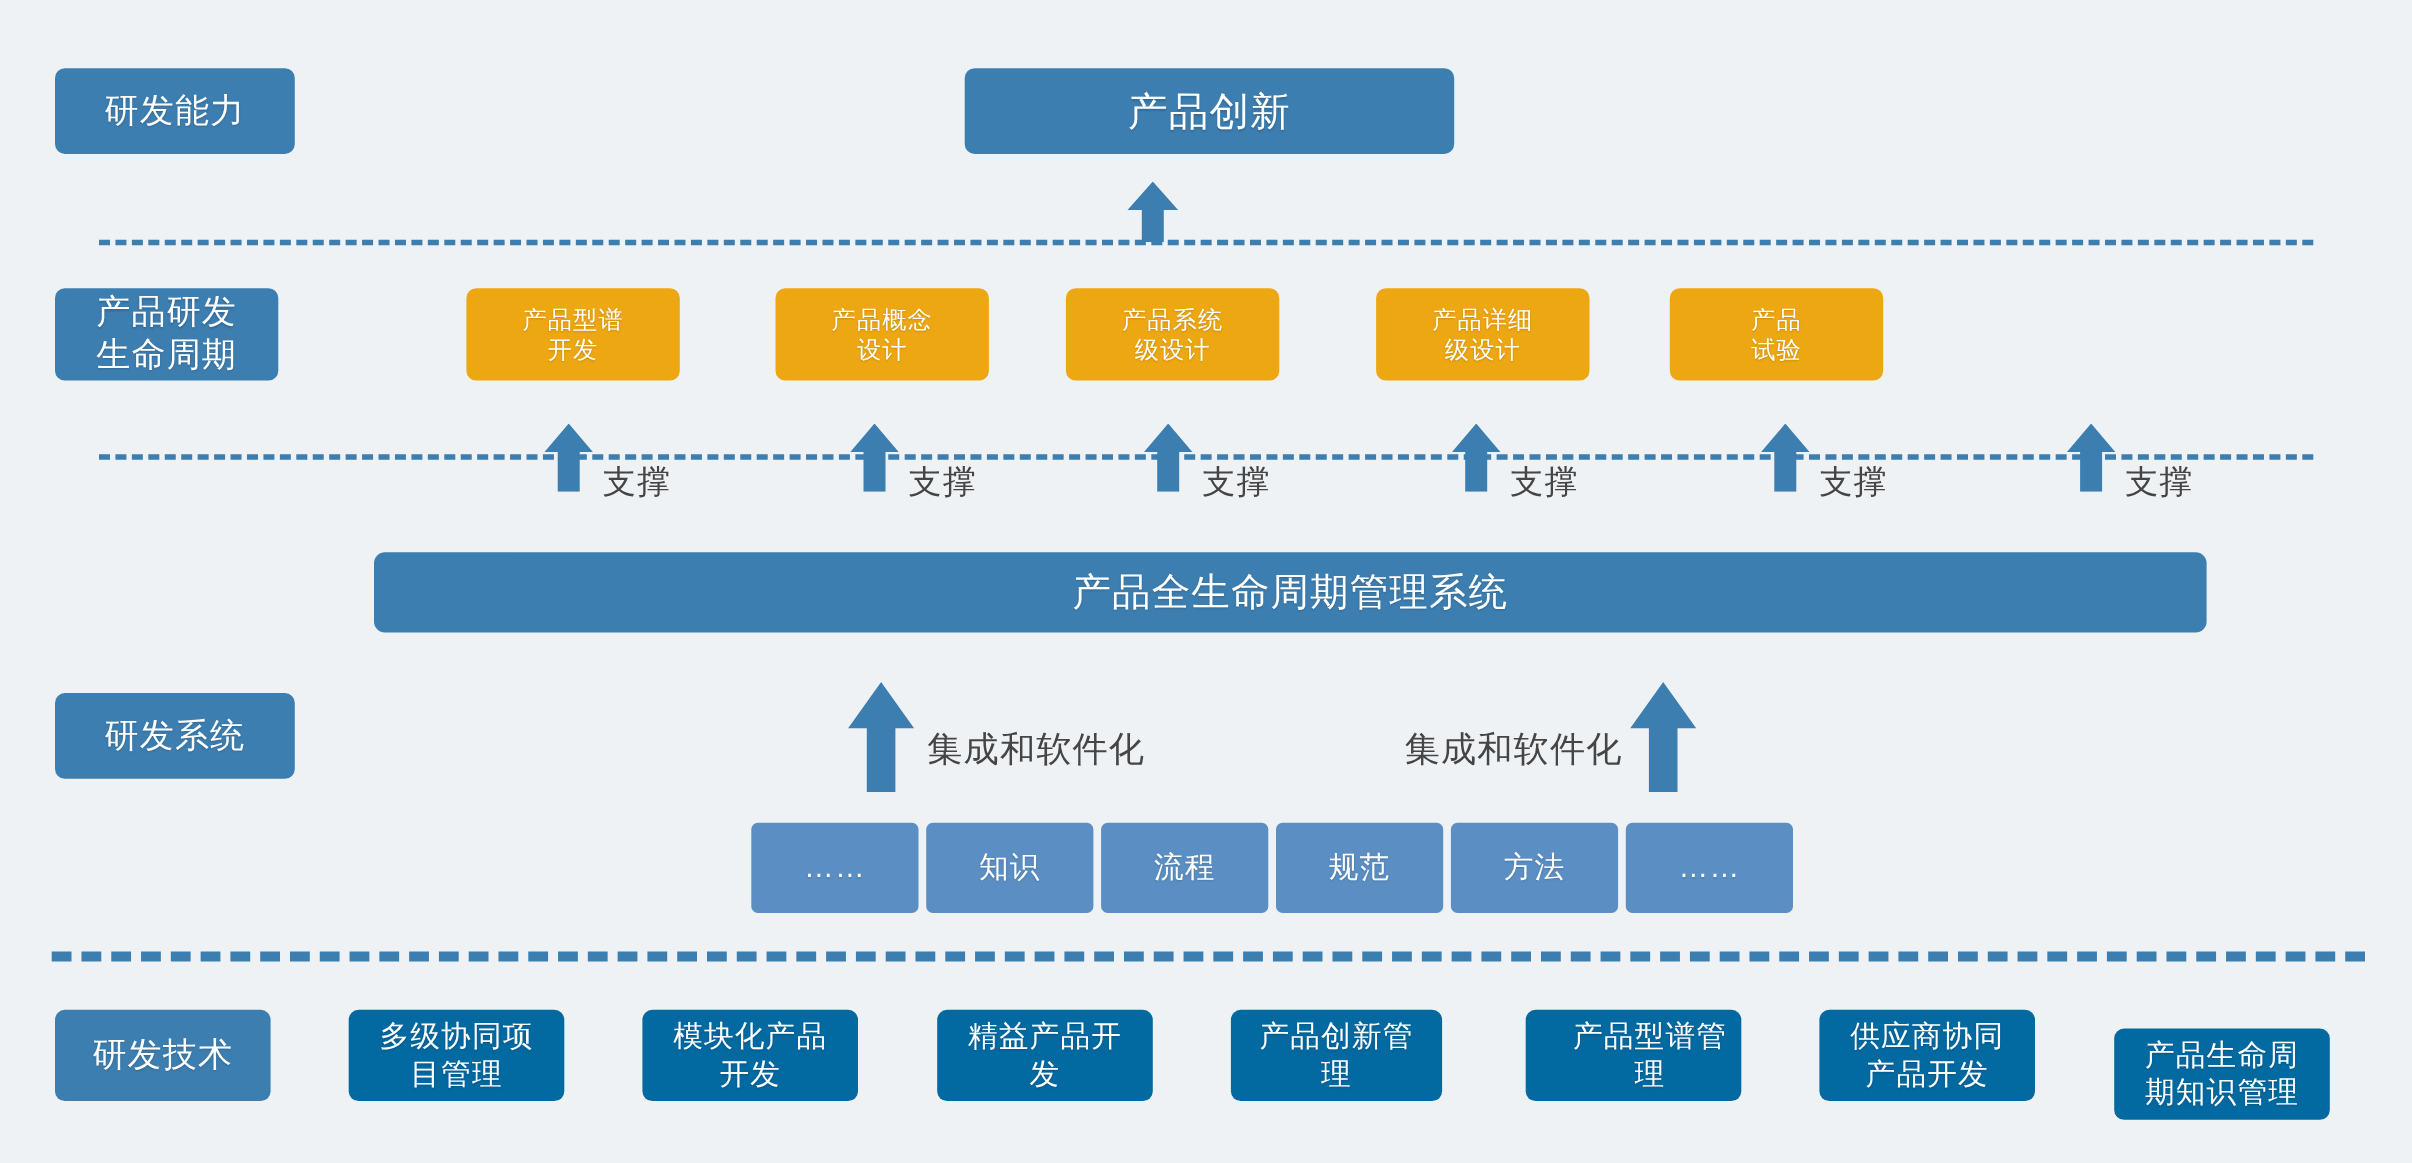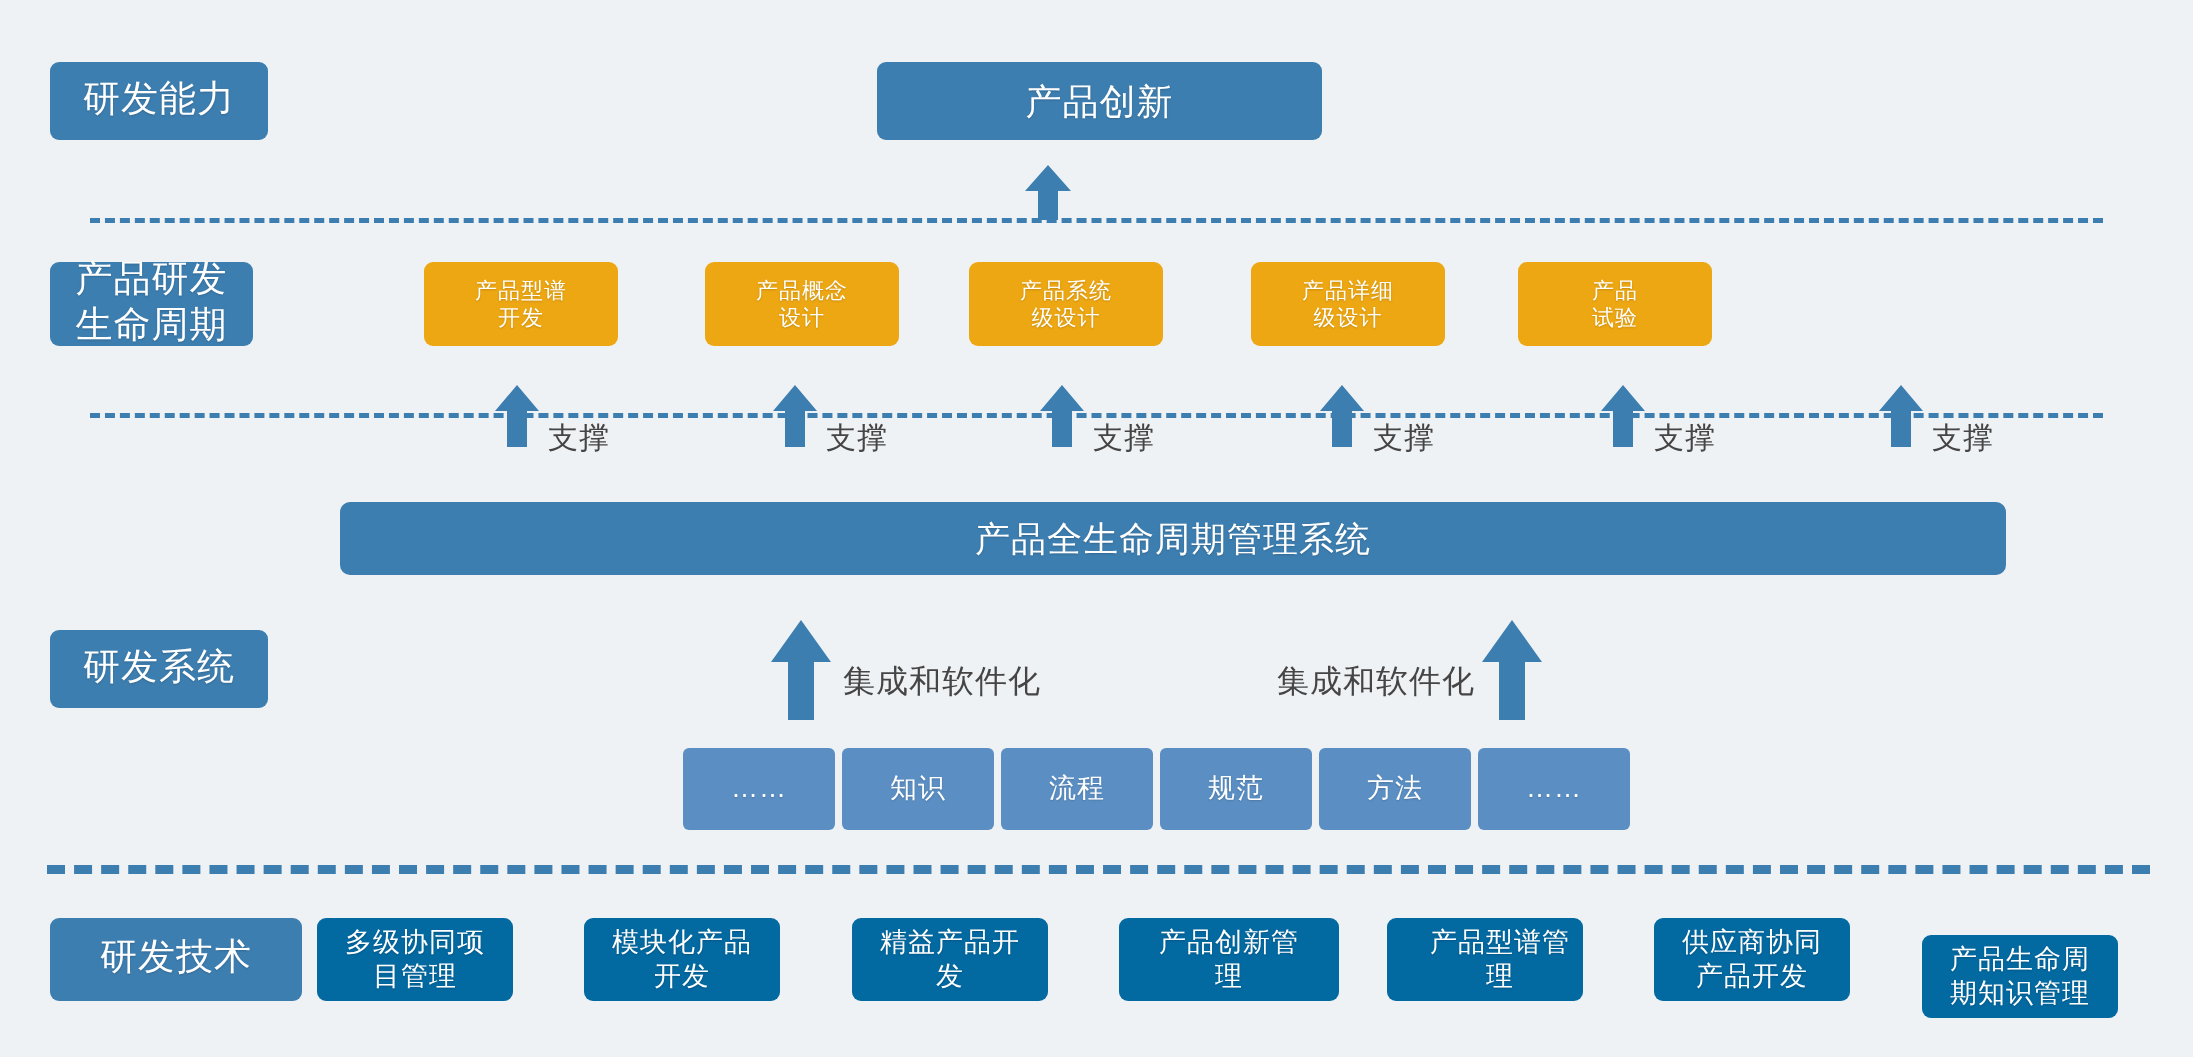--- a/index.html
+++ b/index.html
@@ -29,21 +29,21 @@
     line-height: 1.25;
     white-space: pre-line;
     letter-spacing: 1px;
     text-shadow: 0 1px 2px rgba(0,0,0,0.18);
   }
   .box-blue   { background: #3d7eb0; }
   .box-amber  { background: #eda712; }
   .box-teal   { background: #0369a1; }
   .box-lblue  { background: #5b8fc4; }
 
-  .label-box  { font-size: 37px; font-family: Liberation Mono, monospace; }
+  .label-box  { font-size: 31px; }
   .stage-box  { font-size: 22px; }
   .sys-bar    { font-size: 35px; border-radius: 10px; }
   .asset-box  { font-size: 27px; border-radius: 6px; }
   .tech-box   { font-size: 27px; }
   .hero-box   { font-size: 36px; }
 
   .dash {
     position: absolute;
     height: 0;
     border-top: 5px dashed #3d7eb0;
@@ -162,29 +162,29 @@
 
   <div class="box box-lblue asset-box" style="left:683px; top:748px; width:152px; height:82px;">……</div>
   <div class="box box-lblue asset-box" style="left:842px; top:748px; width:152px; height:82px;">知识</div>
   <div class="box box-lblue asset-box" style="left:1001px; top:748px; width:152px; height:82px;">流程</div>
   <div class="box box-lblue asset-box" style="left:1160px; top:748px; width:152px; height:82px;">规范</div>
   <div class="box box-lblue asset-box" style="left:1319px; top:748px; width:152px; height:82px;">方法</div>
   <div class="box box-lblue asset-box" style="left:1478px; top:748px; width:152px; height:82px;">……</div>
 
   <div class="dash dash-thick" style="left:47px; top:865px; width:2103px;"></div>
 
-  <div class="box box-blue label-box" style="left:50px; top:918px; width:252px; height:83px;">研发技术</div>
+  <div class="box box-blue label-box" style="left:50px; top:918px; width:196px; height:83px;">研发技术</div>
 
   <div class="box box-teal tech-box" style="left:317px; top:918px; width:196px; height:83px;">多级协同项
 目管理</div>
   <div class="box box-teal tech-box" style="left:584px; top:918px; width:196px; height:83px;">模块化产品
 开发</div>
   <div class="box box-teal tech-box" style="left:852px; top:918px; width:196px; height:83px;">精益产品开
 发</div>
-  <div class="box box-teal tech-box" style="left:1119px; top:918px; width:220px; height:83px;">产品创新管
+  <div class="box box-teal tech-box" style="left:1119px; top:918px; width:192px; height:83px;">产品创新管
 理</div>
   <div class="box box-teal tech-box" style="left:1387px; top:918px; width:196px; height:83px;padding-left:30px;">产品型谱管
 理</div>
   <div class="box box-teal tech-box" style="left:1654px; top:918px; width:196px; height:83px;">供应商协同
 产品开发</div>
   <div class="box box-teal tech-box" style="left:1922px; top:918px; width:196px; height:83px;margin-top:17px;">产品生命周
 期知识管理</div>
 
 </div>
 

